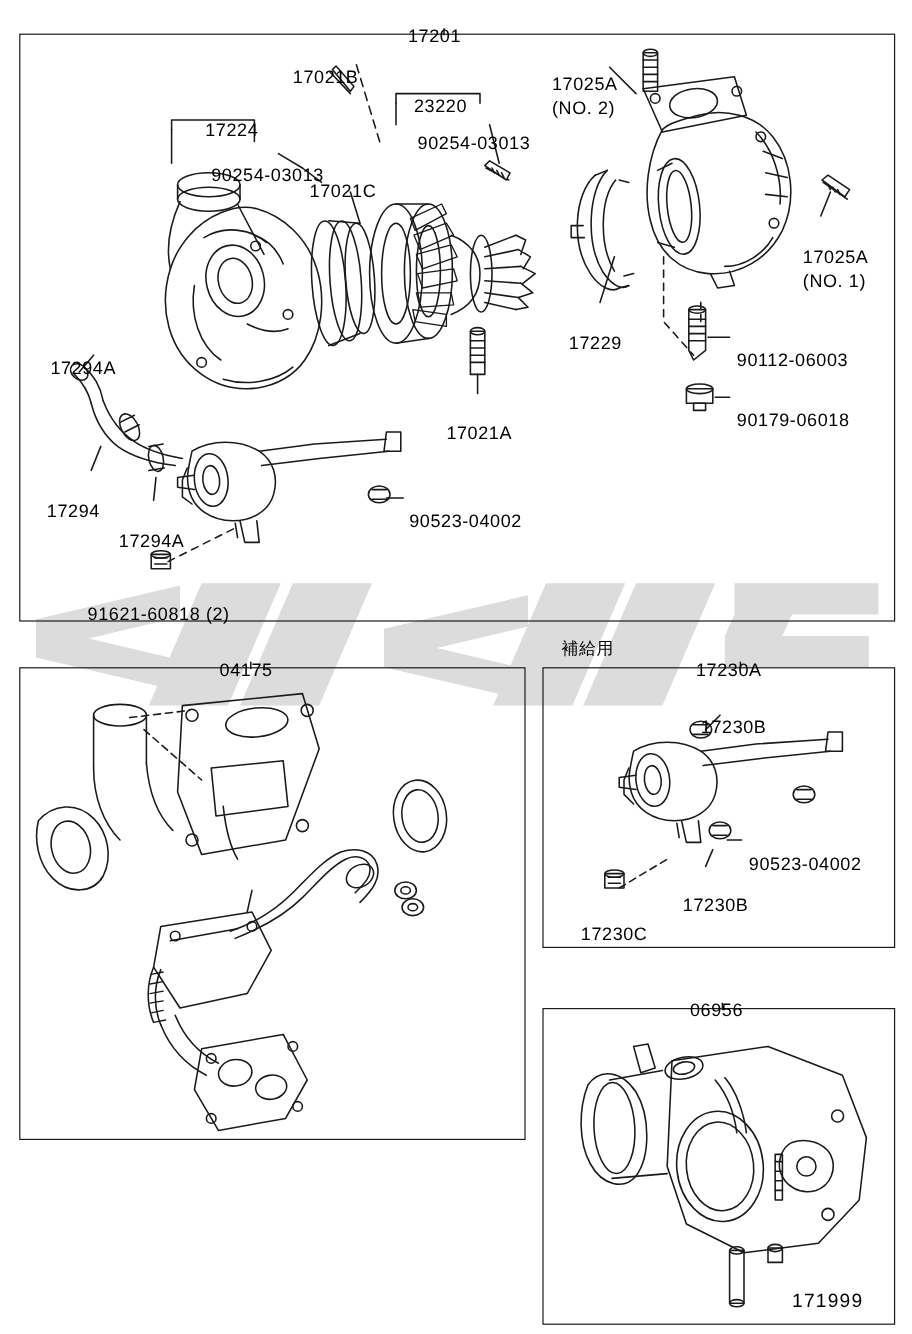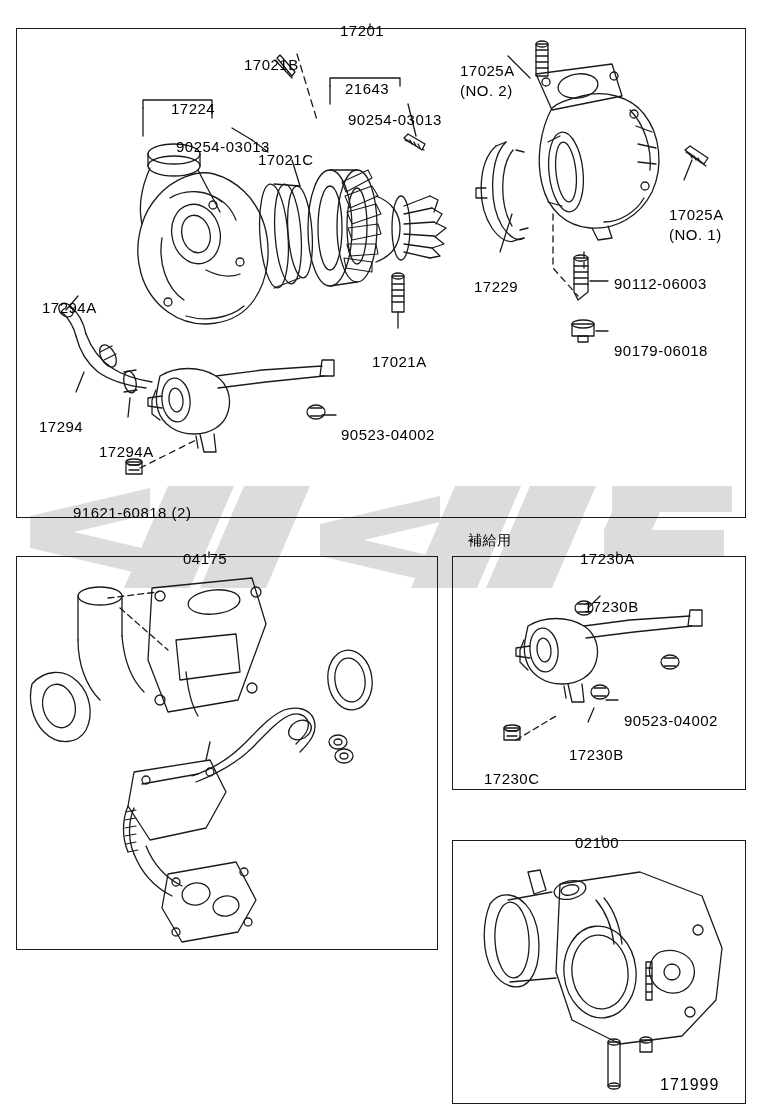--- a/index.html
+++ b/index.html
@@ -82,34 +82,34 @@
   </svg>
 
   <div class="panel" id="panel-main"></div>
   <div class="panel" id="panel-04175"></div>
   <div class="panel" id="panel-17230"></div>
   <div class="panel" id="panel-04176"></div>
 
   <div class="lbl code" style="left:340px; top:2px;">17201</div>
   <div class="lbl code" style="left:183px; top:530px;">04175</div>
   <div class="lbl code" style="left:580px; top:530px;">17230A</div>
-  <div class="lbl code" style="left:575px; top:814px;">02100</div>
+  <div class="lbl code" style="left:575px; top:814px;">06956</div>
 
   <div class="lbl code" style="left:244px; top:36px;">17021B</div>
-  <div class="lbl code" style="left:345px; top:60px;">21643</div>
+  <div class="lbl code" style="left:345px; top:60px;">23220</div>
   <div class="lbl code" style="left:460px; top:42px;">17025A</div>
   <div class="lbl code" style="left:460px; top:62px;">(NO. 2)</div>
   <div class="lbl code" style="left:171px; top:80px;">17224</div>
   <div class="lbl code" style="left:176px; top:118px;">90254-03013</div>
   <div class="lbl code" style="left:348px; top:91px;">90254-03013</div>
   <div class="lbl code" style="left:258px; top:131px;">17021C</div>
   <div class="lbl code" style="left:669px; top:186px;">17025A</div>
   <div class="lbl code" style="left:669px; top:206px;">(NO. 1)</div>
   <div class="lbl code" style="left:474px; top:258px;">17229</div>
-  <div class="lbl code" style="left:614px; top:255px;">90112-06003</div>
+  <div class="lbl code" style="left:614px; top:272px;">90112-06003</div>
   <div class="lbl code" style="left:614px; top:322px;">90179-06018</div>
   <div class="lbl code" style="left:372px; top:333px;text-align:center;">17021A</div>
   <div class="lbl code" style="left:42px;  top:279px;">17294A</div>
   <div class="lbl code" style="left:39px;  top:398px;">17294</div>
   <div class="lbl code" style="left:99px;  top:423px;">17294A</div>
   <div class="lbl code" style="left:341px; top:406px;">90523-04002</div>
   <div class="lbl code" style="left:73px;  top:484px;">91621-60818 (2)</div>
 
   <div class="lbl jp" style="left:456px; top:532px;">補給用</div>
   <div class="lbl code" style="left:584px; top:578px;">17230B</div>

